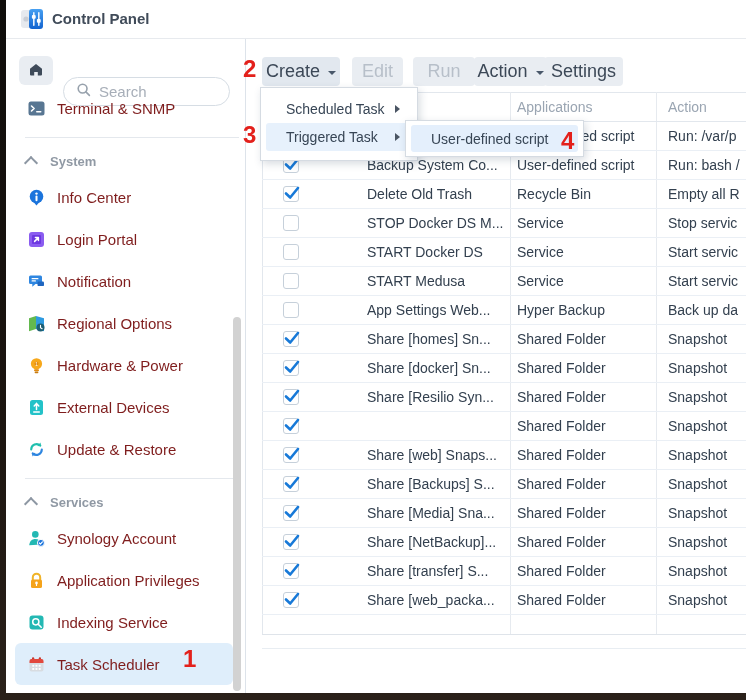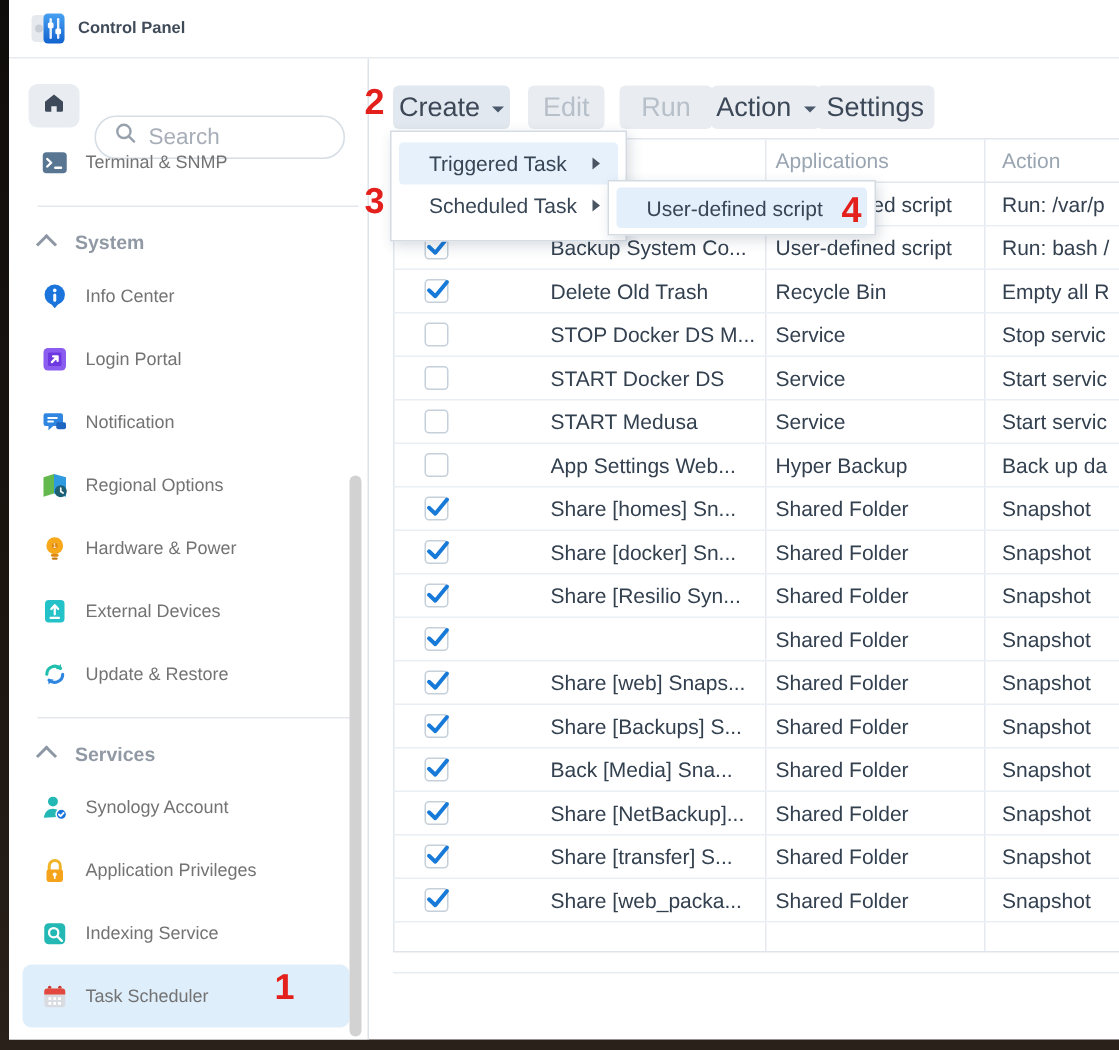--- a/index.html
+++ b/index.html
@@ -7,34 +7,34 @@
     width:746px;height:700px;position:relative;overflow:hidden;
     background:linear-gradient(180deg,#0f0d0b 0%,#1c1510 60%,#2a211a 100%);
     font-family:"Liberation Sans","DejaVu Sans",sans-serif;
     -webkit-font-smoothing:antialiased;
   }
   .window{position:absolute;left:6px;top:0;width:740px;height:693px;background:#fff;overflow:hidden;}
 
   
   .titlebar{position:absolute;left:6px;top:0;width:740px;height:38px;background:#fff;border-bottom:1px solid #e7eaee;z-index:3;}
   .titlebar .app-icon{position:absolute;left:14px;top:7px;width:24px;height:24px;}
-  .titlebar .app-title{position:absolute;left:46px;top:0;height:38px;line-height:38px;font-size:11px;font-weight:bold;color:#404b59;}
+  .titlebar .app-title{position:absolute;left:46px;top:0;height:38px;line-height:38px;font-size:15px;font-weight:bold;color:#404b59;}
 
   
   .sidebar{position:absolute;left:6px;top:38px;width:239px;height:655px;background:#fff;z-index:2;}
   .sidebar-border{position:absolute;left:245px;top:38px;width:1px;height:655px;background:#dde3ea;z-index:2;}
   .home-btn{position:absolute;left:13px;top:18px;width:34px;height:29px;background:#e9edf2;border-radius:6px;display:flex;align-items:center;justify-content:center;}
   .search-box{position:absolute;left:57px;top:18px;width:167px;height:29px;background:#fff;border:1px solid #d6dde4;border-radius:15px;display:flex;align-items:center;box-sizing:border-box;padding-left:12px;margin-top:21px;}
   .search-box .ph{color:#a7aeb8;font-size:15px;margin-left:7px;}
   .sb-flow{position:absolute;left:0;top:49px;width:239px;}
   .sb-item{height:42px;margin:0 12px 0 9px;border-radius:6px;display:flex;align-items:center;padding-left:13px;}
   .sb-item.selected{background:#dfeefb;}
   .sb-icon{width:17px;height:17px;flex:0 0 17px;display:inline-block;}
   .sb-icon svg{display:block;}
-  .sb-label{margin-left:12px;font-size:12px;color:#737373;white-space:nowrap;}
+  .sb-label{margin-left:12px;font-size:15px;color:#7f1d1d;white-space:nowrap;}
   .sb-divider{height:1px;background:#e4e8ed;margin:8px 6px 8px 19px;}
   .sb-section{height:30px;display:flex;align-items:center;padding-left:20px;}
   .chev{width:8px;height:8px;border-left:2px solid #8d97a3;border-top:2px solid #8d97a3;transform:rotate(45deg);margin-top:3px;}
   .sb-section-label{margin-left:14px;font-size:13px;font-weight:bold;color:#9099a4;}
   .sb-scrollbar{position:absolute;left:227px;top:279px;width:8px;height:374px;background:#d2d2d2;border-radius:4px;}
 
   
   .tbtn{position:absolute;top:57px;height:29px;border-radius:4px;background:#e9edf2;border:none;
     font-family:inherit;font-size:18px;color:#3c4857;display:flex;align-items:center;justify-content:center;box-sizing:border-box;z-index:3;}
   .tbtn.active{background:#e2e8ef;}
@@ -434,21 +434,21 @@
     <span class="cell app">Shared Folder</span>
     <span class="cell act">Snapshot</span>
   </div>
 
   <div class="trow">
     <span class="cb checked">
       <svg class="mark" viewBox="0 0 18 18">
           <path d="M3 9.5l4.2 4L15 4" stroke="#1779d8" stroke-width="2.6" fill="none" stroke-linecap="round" stroke-linejoin="round"></path>
         </svg>
     </span>
-    <span class="cell name">Back [Media] Sna...</span>
+    <span class="cell name">Share [Media] Sna...</span>
     <span class="cell app">Shared Folder</span>
     <span class="cell act">Snapshot</span>
   </div>
 
   <div class="trow">
     <span class="cb checked">
       <svg class="mark" viewBox="0 0 18 18">
           <path d="M3 9.5l4.2 4L15 4" stroke="#1779d8" stroke-width="2.6" fill="none" stroke-linecap="round" stroke-linejoin="round"></path>
         </svg>
     </span>
@@ -476,26 +476,26 @@
     </span>
     <span class="cell name">Share [web_packa...</span>
     <span class="cell app">Shared Folder</span>
     <span class="cell act">Snapshot</span>
   </div>
 </div>
 <div class="tbl-bottom1"></div>
 <div class="tbl-bottom2"></div>
 
 <div class="menu">
+  <div class="menu-item">
+    <span>Scheduled Task</span>
+    <span class="sub-arrow"></span>
+  </div>
   <div class="menu-item hl">
     <span>Triggered Task</span>
-    <span class="sub-arrow"></span>
-  </div>
-  <div class="menu-item">
-    <span>Scheduled Task</span>
     <span class="sub-arrow"></span>
   </div>
 </div>
 
 <div class="submenu">
   <div class="menu-item hl">
     <span>User-defined script</span>
   </div>
 </div>
 

